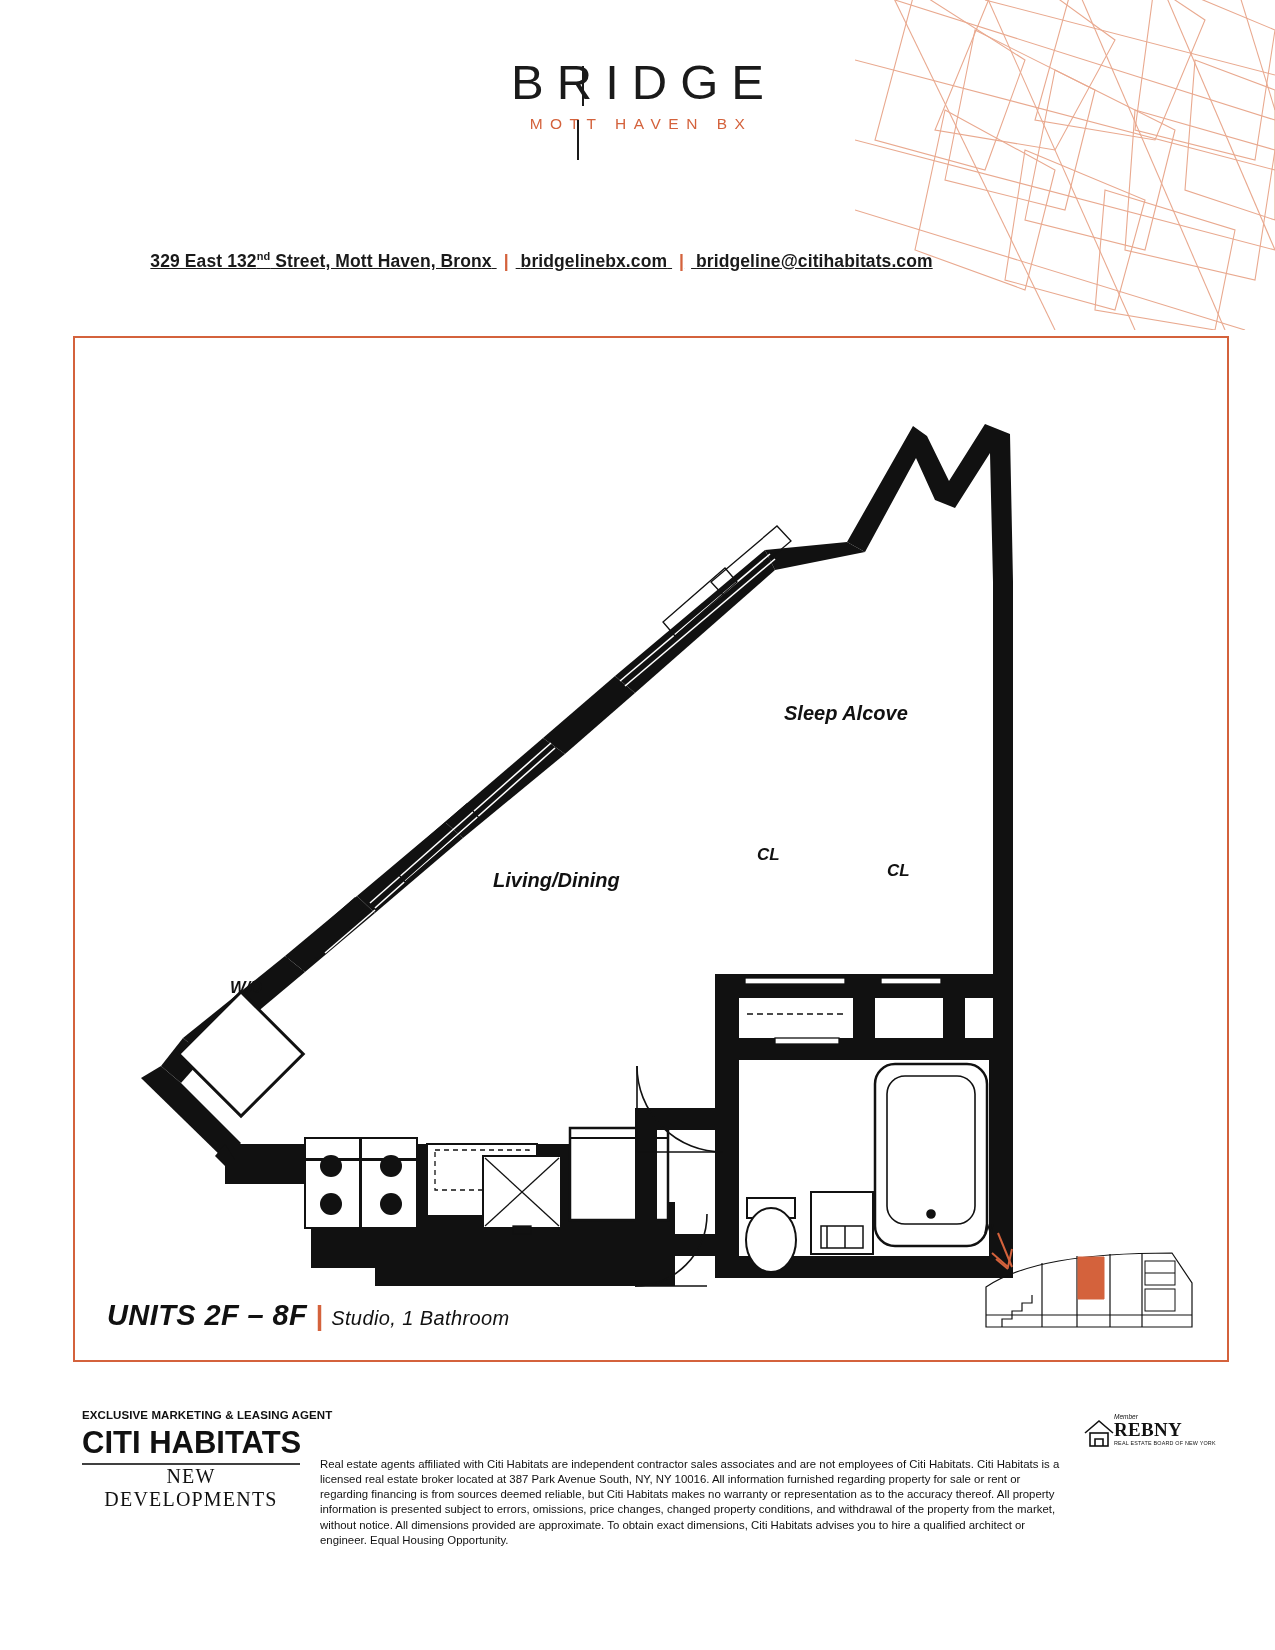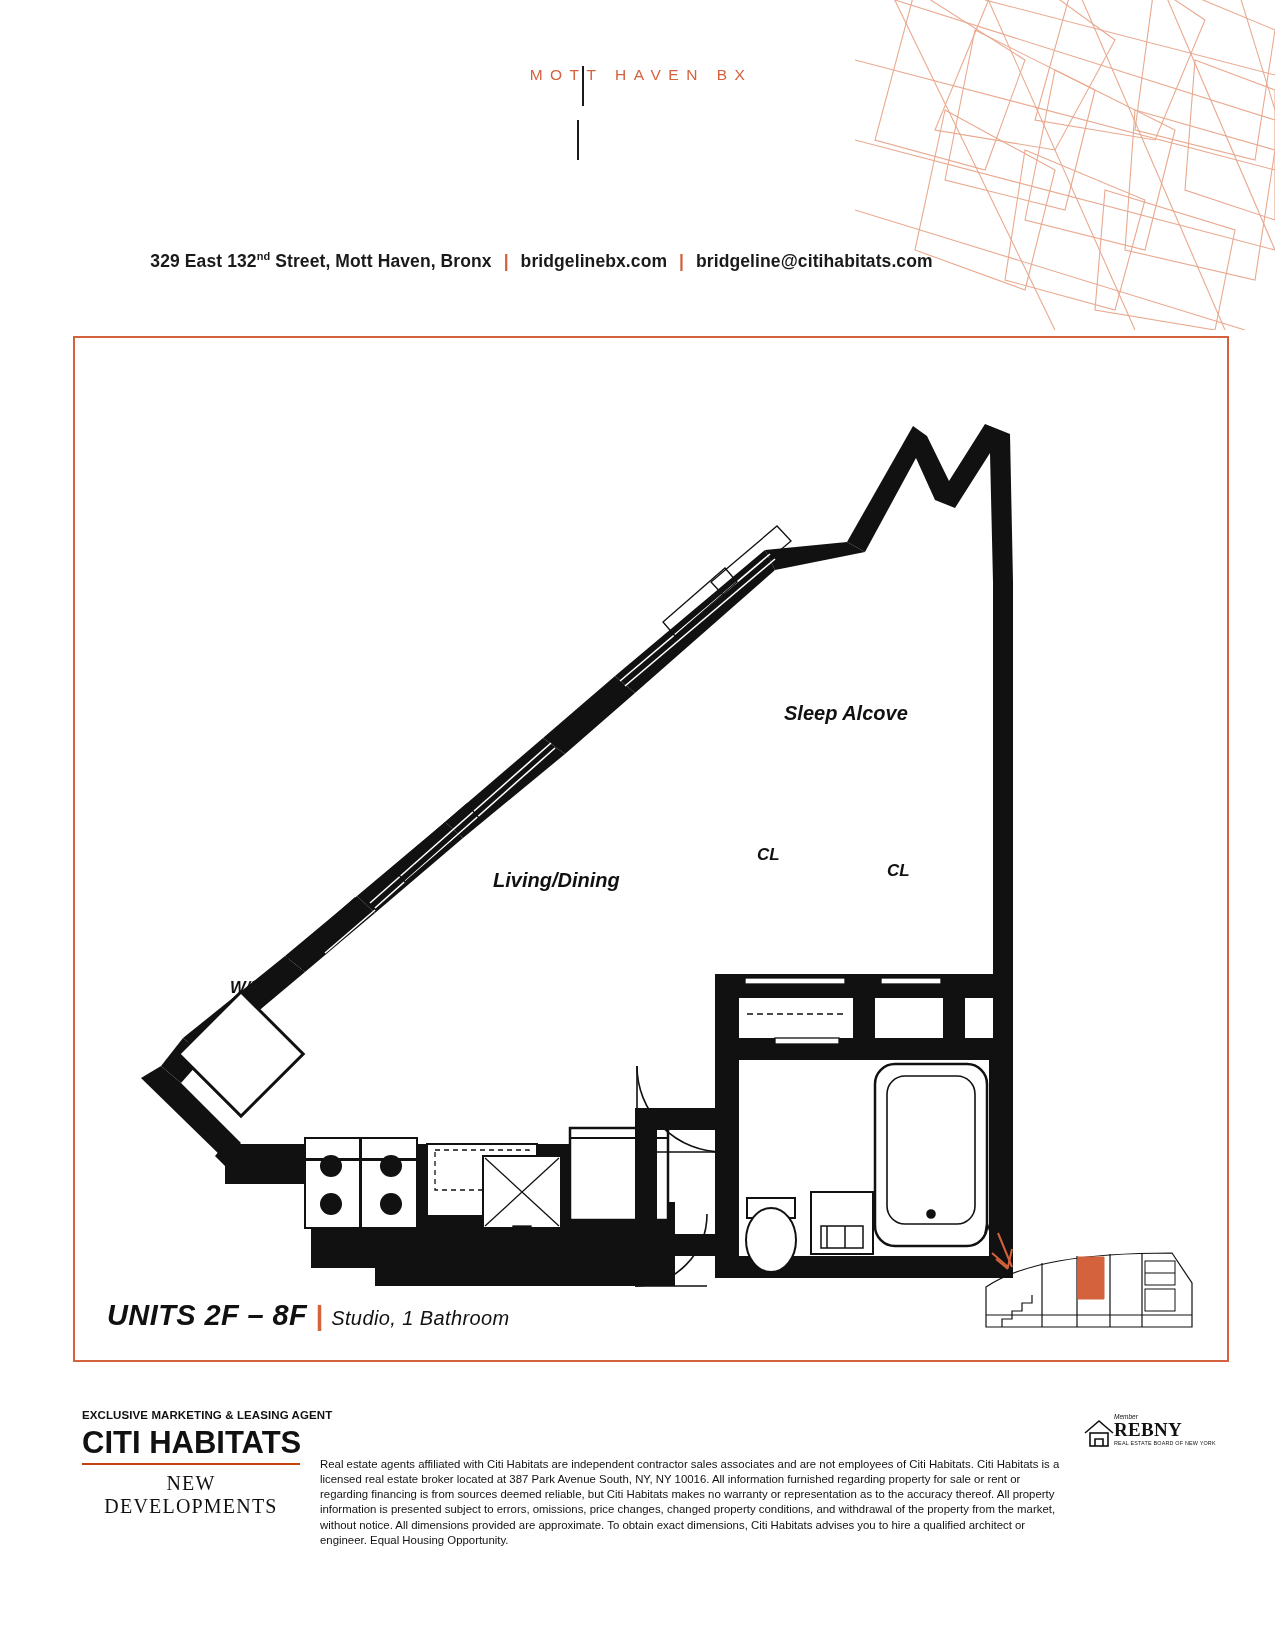--- a/index.html
+++ b/index.html
@@ -70,20 +70,21 @@
   .address-line {
     position: absolute;
     top: 250px;
     left: 0;
     width: 1083px;
     text-align: center;
     font-size: 17.5px;
     font-weight: bold;
     color: #1a1a1a;
     letter-spacing: 0.1px;
+    text-decoration: underline;
   }
   .address-line .sep {
     color: #d4623c;
     font-weight: bold;
     padding: 0 7px;
   }
   .address-line sup {
     font-size: 11px;
     vertical-align: super;
   }
@@ -197,22 +198,22 @@
     line-height: 1;
     white-space: nowrap;
   }
   .citi-newdev {
     font-family: "Liberation Serif", serif;
     font-size: 20px;
     letter-spacing: 1.2px;
     color: #111;
     text-align: center;
     margin-top: 5px;
-    border-top: 2px solid #c2410c;
-    padding-top: 7px;
+    border-top: 2px solid #404040;
+    padding-top: 0;
   }
   .disclaimer {
     position: absolute;
     left: 304px;
     top: 18px;
     width: 745px;
     font-size: 11.4px;
     line-height: 1.33;
     color: #111;
     text-align: left;
@@ -277,20 +278,21 @@
       <line x1="30" y1="-20" x2="200" y2="330"></line>
       <line x1="120" y1="-30" x2="280" y2="330"></line>
       <line x1="210" y1="-40" x2="370" y2="330"></line>
       <line x1="300" y1="-30" x2="420" y2="250"></line>
       <line x1="380" y1="-20" x2="420" y2="110"></line>
     </g>
   </svg>
 </div>
 
 <div class="logo-block">
+  <div class="logo-line1">BRIDGE</div>
   <div class="logo-sub">MOTT HAVEN BX</div>
 </div>
 
 <div class="logo-vrule" style="left:582px; top:66px; height:40px;"></div>
 <div class="logo-vrule" style="left:577px; top:120px; height:40px;"></div>
 
 <div class="address-line">
   <span>329 East 132</span><sup>nd</sup><span> Street, Mott Haven, Bronx</span>
   <span class="sep">|</span>
   <span>bridgelinebx.com</span>

